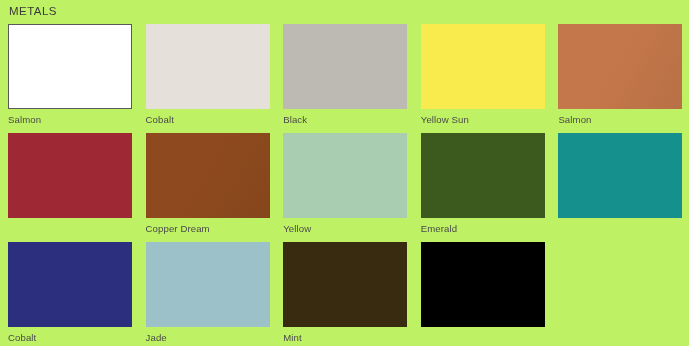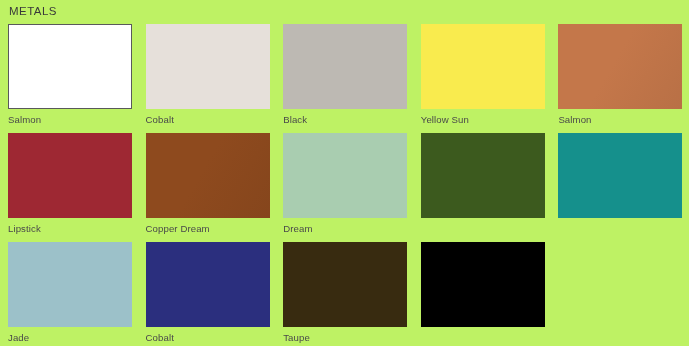--- a/index.html
+++ b/index.html
@@ -84,46 +84,46 @@
       <div class="cell">
         <div class="swatch" style="background: rgb(249, 235, 78);"></div>
         <div class="label">Yellow Sun</div>
       </div>
       <div class="cell">
         <div class="swatch" style="background: linear-gradient(120deg, rgb(196, 119, 74) 0%, rgb(196, 119, 74) 45%, rgba(0, 0, 0, 0.06) 100%) rgb(196, 119, 74);"></div>
         <div class="label">Salmon</div>
       </div>
       <div class="cell">
         <div class="swatch" style="background: rgb(158, 40, 51);"></div>
-        <div class="label">Lipstick</div>
       </div>
       <div class="cell">
         <div class="swatch" style="background: linear-gradient(120deg, rgb(142, 74, 30) 0%, rgb(142, 74, 30) 45%, rgba(0, 0, 0, 0.06) 100%) rgb(142, 74, 30);"></div>
         <div class="label">Copper Dream</div>
       </div>
       <div class="cell">
         <div class="swatch" style="background: rgb(169, 205, 176);"></div>
-        <div class="label">Dream</div>
+        <div class="label">Yellow</div>
       </div>
       <div class="cell">
         <div class="swatch" style="background: rgb(60, 90, 30);"></div>
+        <div class="label">Emerald</div>
       </div>
       <div class="cell">
         <div class="swatch" style="background: rgb(21, 144, 140);"></div>
+      </div>
+      <div class="cell">
+        <div class="swatch" style="background: rgb(43, 47, 126);"></div>
+        <div class="label">Cobalt</div>
       </div>
       <div class="cell">
         <div class="swatch" style="background: rgb(156, 193, 201);"></div>
         <div class="label">Jade</div>
       </div>
       <div class="cell">
-        <div class="swatch" style="background: rgb(43, 47, 126);"></div>
-        <div class="label">Cobalt</div>
-      </div>
-      <div class="cell">
         <div class="swatch" style="background: rgb(56, 43, 16);"></div>
-        <div class="label">Taupe</div>
+        <div class="label">Mint</div>
       </div>
       <div class="cell">
         <div class="swatch" style="background: rgb(0, 0, 0);"></div>
       </div>
     </div>
 
 </div>
 
 </body></html>

